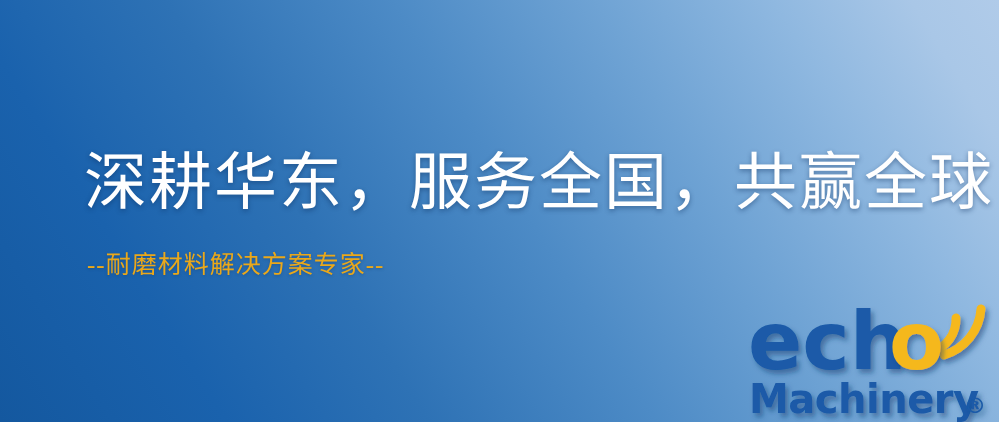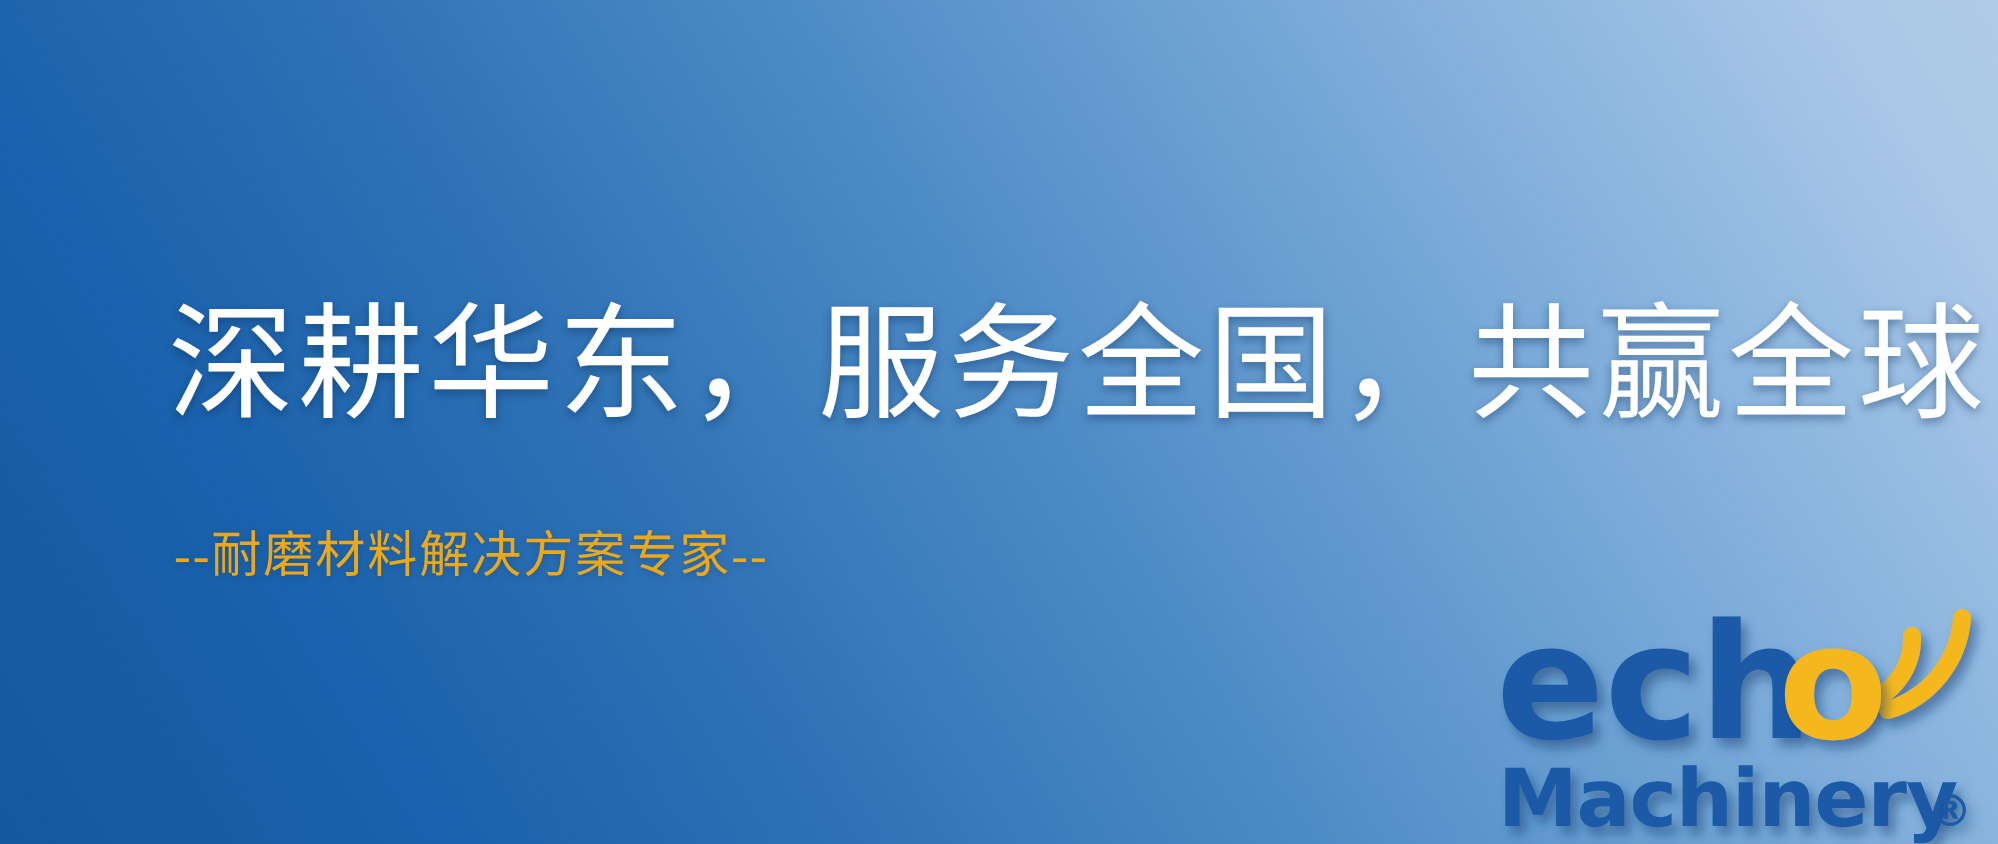--- a/index.html
+++ b/index.html
@@ -40,21 +40,21 @@
     letter-spacing: 2px;
     color: #ffffff;
     white-space: nowrap;
     text-shadow: 0 2px 5px rgba(10, 45, 90, 0.45);
   }
 
   
   #subtitle {
     position: absolute;
     left: 87px;
-    top: 266px;
+    top: 252px;
     font-family: "Liberation Serif", "DejaVu Serif", serif;
     font-size: 25px;
     line-height: 1;
     letter-spacing: 1px;
     color: #eaa81a;
     white-space: nowrap;
     text-shadow: 0 1px 3px rgba(20, 60, 110, 0.40);
   }
 
   

